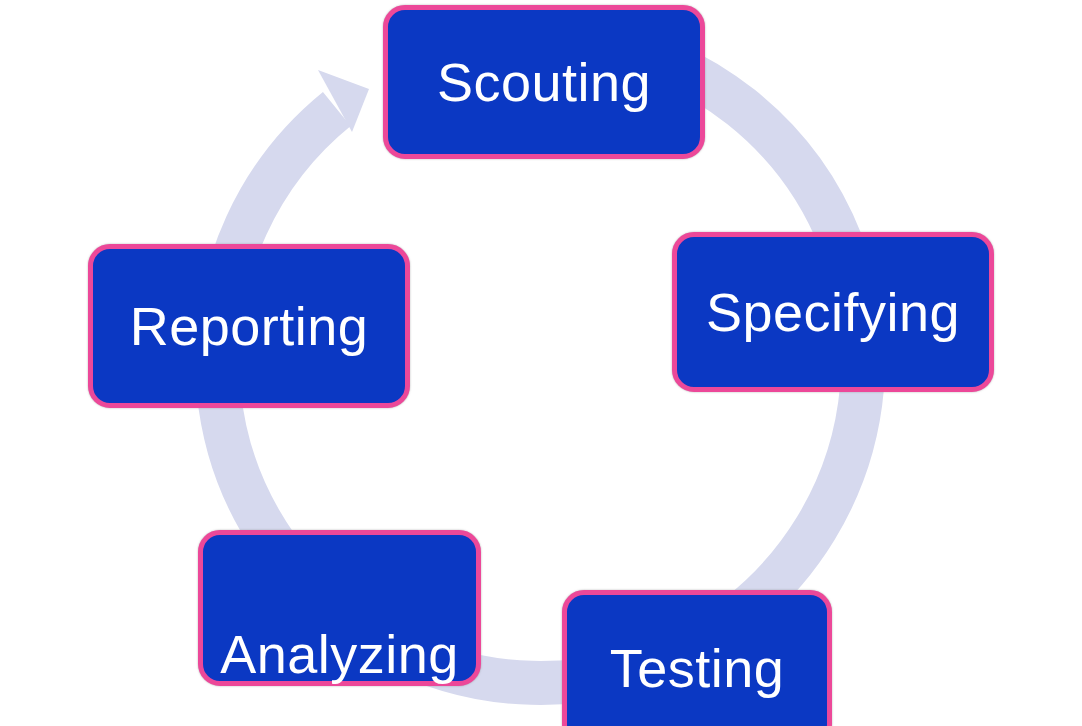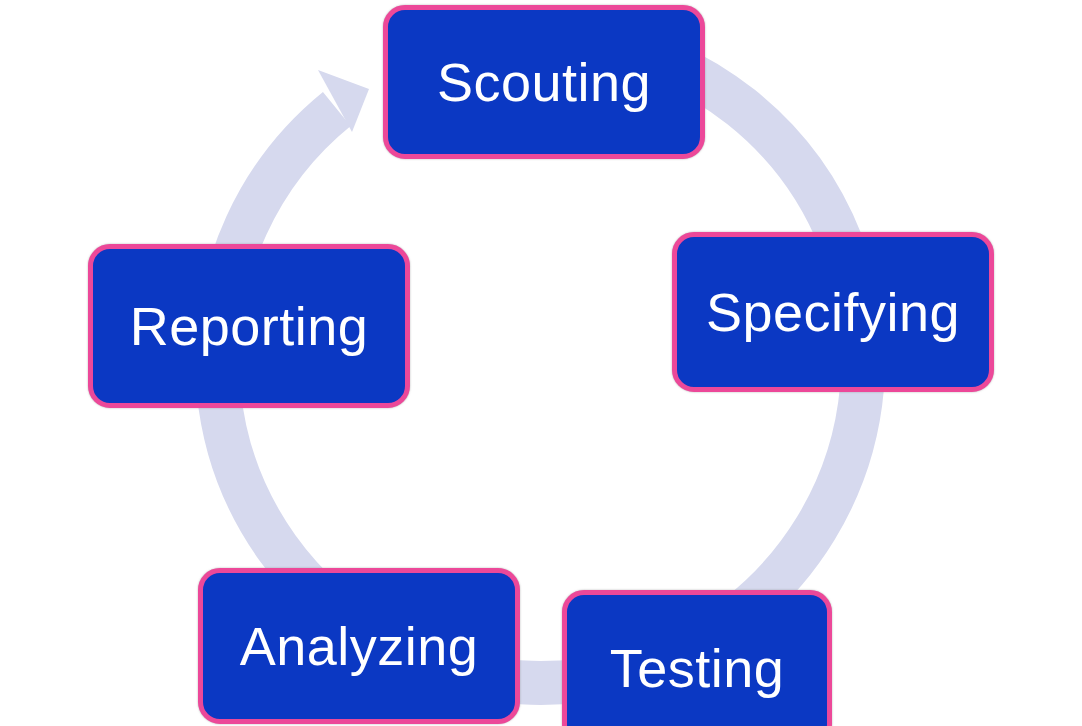--- a/index.html
+++ b/index.html
@@ -33,21 +33,21 @@
     justify-content: center;
     color: #ffffff;
     font-size: 54px;
     line-height: 1;
     letter-spacing: 0.5px;
     box-shadow: 0 0 2px rgba(120,120,120,0.6);
   }
   #node-scouting   { left: 383px; top: 5px;   width: 322px; height: 154px; }
   #node-specifying { left: 672px; top: 232px; width: 322px; height: 160px; }
   #node-testing    { left: 562px; top: 590px; width: 270px; height: 156px; }
-  #node-analyzing  { left: 198px; top: 568px; width: 322px; height: 156px; }
+  #node-analyzing  { left: 198px; top: 530px; width: 283px; height: 156px; align-items: flex-end; }
   #node-reporting  { left: 88px;  top: 214px; width: 322px; height: 164px; margin-top: 30px; }
   .node-label {
     pointer-events: none;
   }
 </style>
 </head>
 <body>
 
 <div class="canvas">
 

